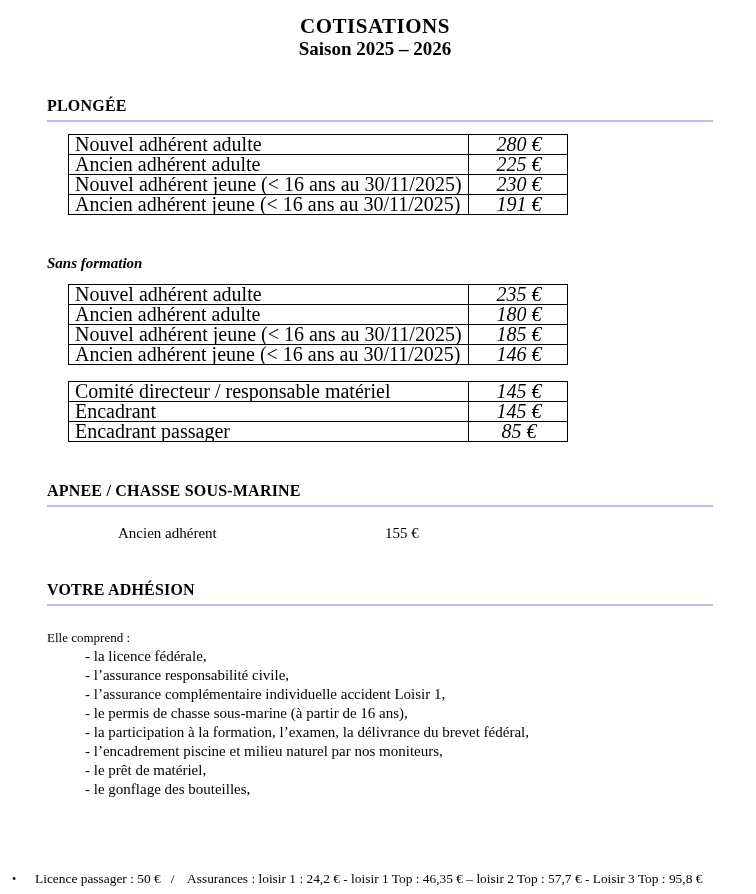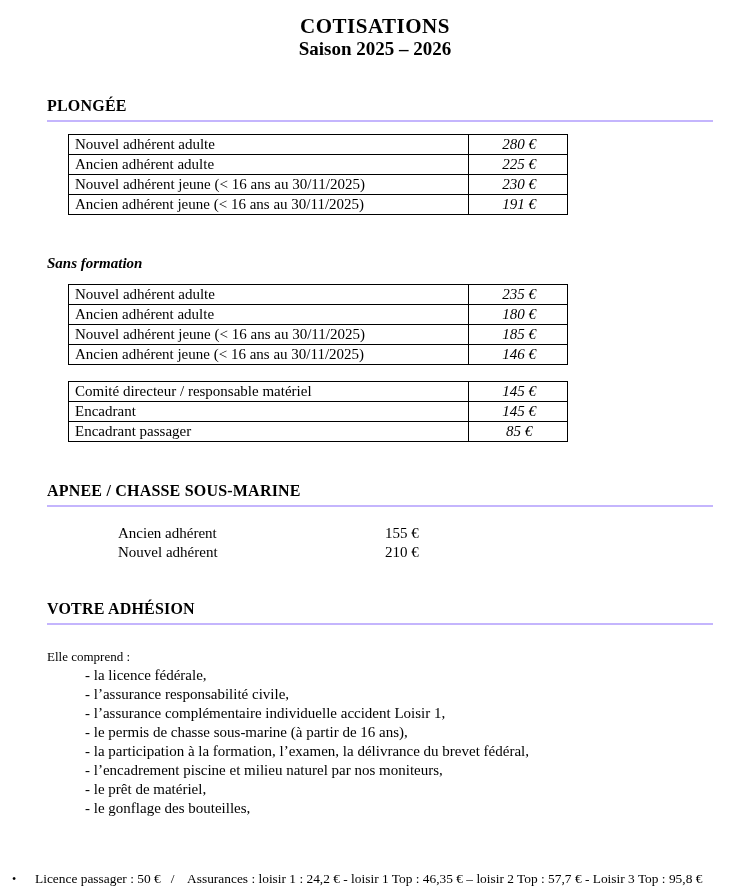--- a/index.html
+++ b/index.html
@@ -39,21 +39,21 @@
 
   
   .price-table {
     border-collapse: collapse;
     margin-left: 21px;
     width: 499px;
     table-layout: fixed;
   }
   .price-table td {
     border: 1.5px solid #000000;
-    font-size: 15px;
+    font-size: 20px;
     line-height: 17px;
     padding: 1px 4px 1px 6px;
     overflow: hidden;
     white-space: nowrap;
   }
   .price-table td.lbl { width: 400px; }
   .price-table td.prc { width: 99px; text-align: center; font-style: italic; }
 
   .table-gap { height: 16px; }
 
@@ -160,24 +160,20 @@
     </tbody>
       </table>
 
     <div class="section-heading mt-apnee">APNEE / CHASSE SOUS-MARINE</div>
 
     <div class="apnee-rows">
       <div class="apnee-row">
         <span class="a-label">Ancien adhérent</span>
         <span class="a-price">155 €</span>
       </div>
-      <div class="apnee-row">
-        <span class="a-label">Nouvel adhérent</span>
-        <span class="a-price">210 €</span>
-      </div>
     </div>
 
     <div class="section-heading mt-adhesion">VOTRE ADHÉSION</div>
 
     <div class="adhesion-intro">Elle comprend :</div>
 
     <div class="adhesion-list">
       <div>- la licence fédérale,</div>
       <div>- l’assurance responsabilité civile,</div>
       <div>- l’assurance complémentaire individuelle accident Loisir 1,</div>

